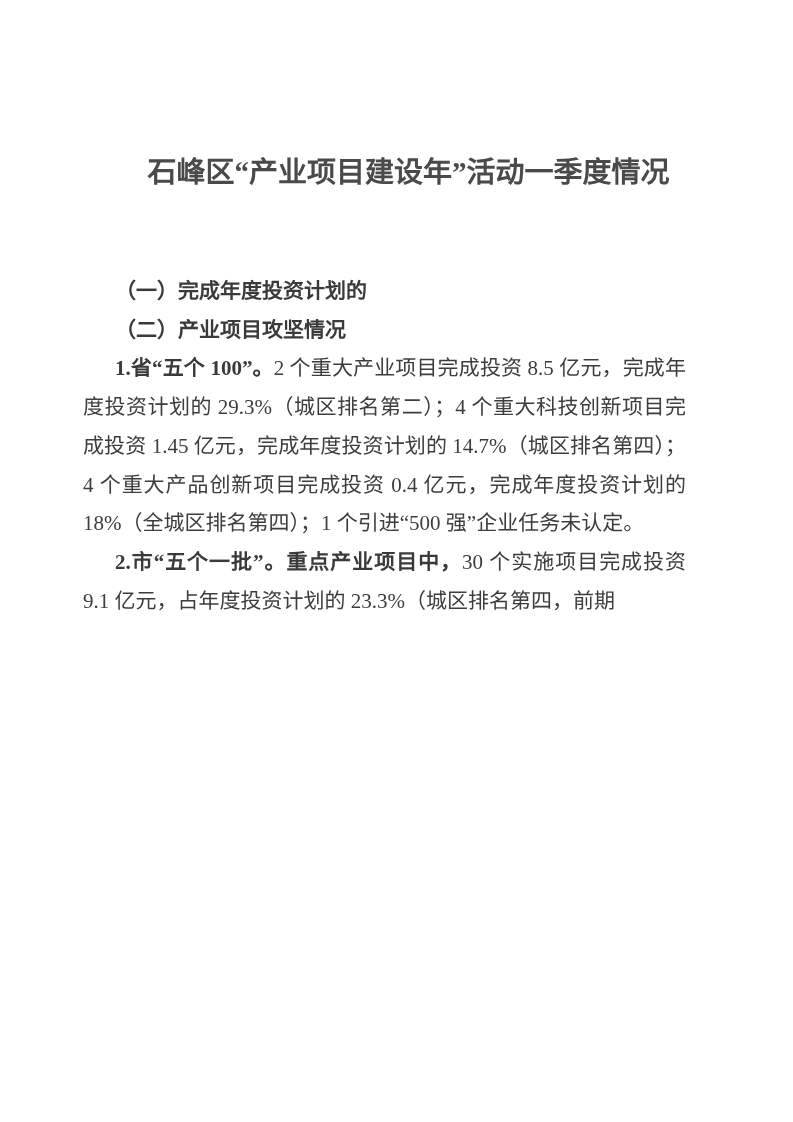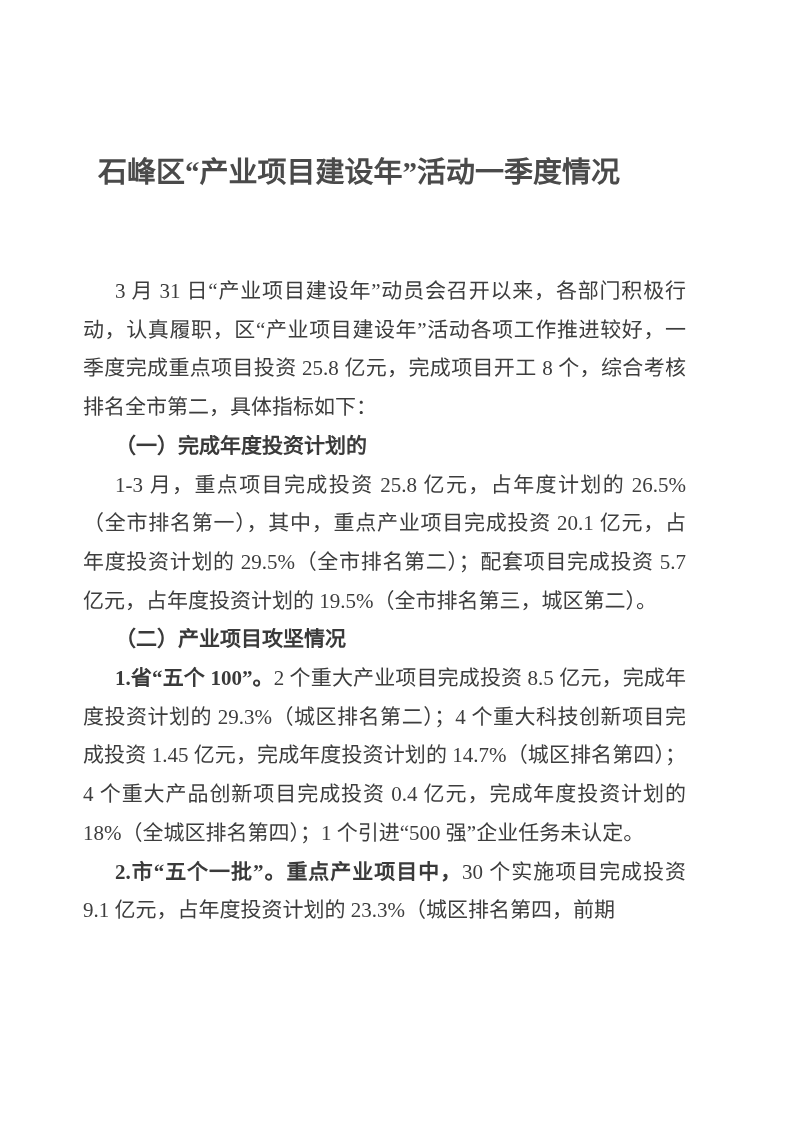--- a/index.html
+++ b/index.html
@@ -12,23 +12,23 @@
     width: 793px;
     height: 1122px;
     background: #ffffff;
     overflow: hidden;
     font-family: "Liberation Serif", "DejaVu Serif", serif;
     color: #3d3d3d;
   }
   .doc-title {
     position: absolute;
     top: 150px;
-    left: 98px;
+    left: 107px;
     width: 603px;
-    text-align: left;
+    text-align: center;
     font-size: 29px;
     line-height: 45px;
     font-weight: bold;
     color: #4a4a4a;
   }
   .doc-body {
     position: absolute;
     top: 272px;
     left: 83px;
     width: 603px;
@@ -56,25 +56,23 @@
 <body>
 
 <div class="page">
 
   <div class="doc-title">
     <div>石峰区“产业项目建设年”活动一季度情况</div>
   </div>
 
   <div class="doc-body">
 
-    <p class="para">3 月 31 日“产业项目建设年”动员会召开以来，各部门积极行动，认真履职，区“产业项目建设年”活动各项工作推进较好，一季度完成重点项目投资 25.8 亿元，完成项目开工 8 个，综合考核排名全市第二，具体指标如下：</p>
 
     <p class="para heading">（一）完成年度投资计划的</p>
 
-    <p class="para">1-3 月，重点项目完成投资 25.8 亿元，占年度计划的 26.5%（全市排名第一），其中，重点产业项目完成投资 20.1 亿元，占年度投资计划的 29.5%（全市排名第二）；配套项目完成投资 5.7 亿元，占年度投资计划的 19.5%（全市排名第三，城区第二）。</p>
 
     <p class="para heading">（二）产业项目攻坚情况</p>
 
     <p class="para"><span class="lead-bold">1.省“五个 100”。</span><span>2 个重大产业项目完成投资 8.5 亿元，完成年度投资计划的 29.3%（城区排名第二）；4 个重大科技创新项目完成投资 1.45 亿元，完成年度投资计划的 14.7%（城区排名第四）；4 个重大产品创新项目完成投资 0.4 亿元，完成年度投资计划的 18%（全城区排名第四）；1 个引进“500 强”企业任务未认定。</span></p>
 
     <p class="para"><span class="lead-bold">2.市“五个一批”。重点产业项目中，</span><span>30 个实施项目完成投资 9.1 亿元，占年度投资计划的 23.3%（城区排名第四，前期</span></p>
 
   </div>
 
 </div>

